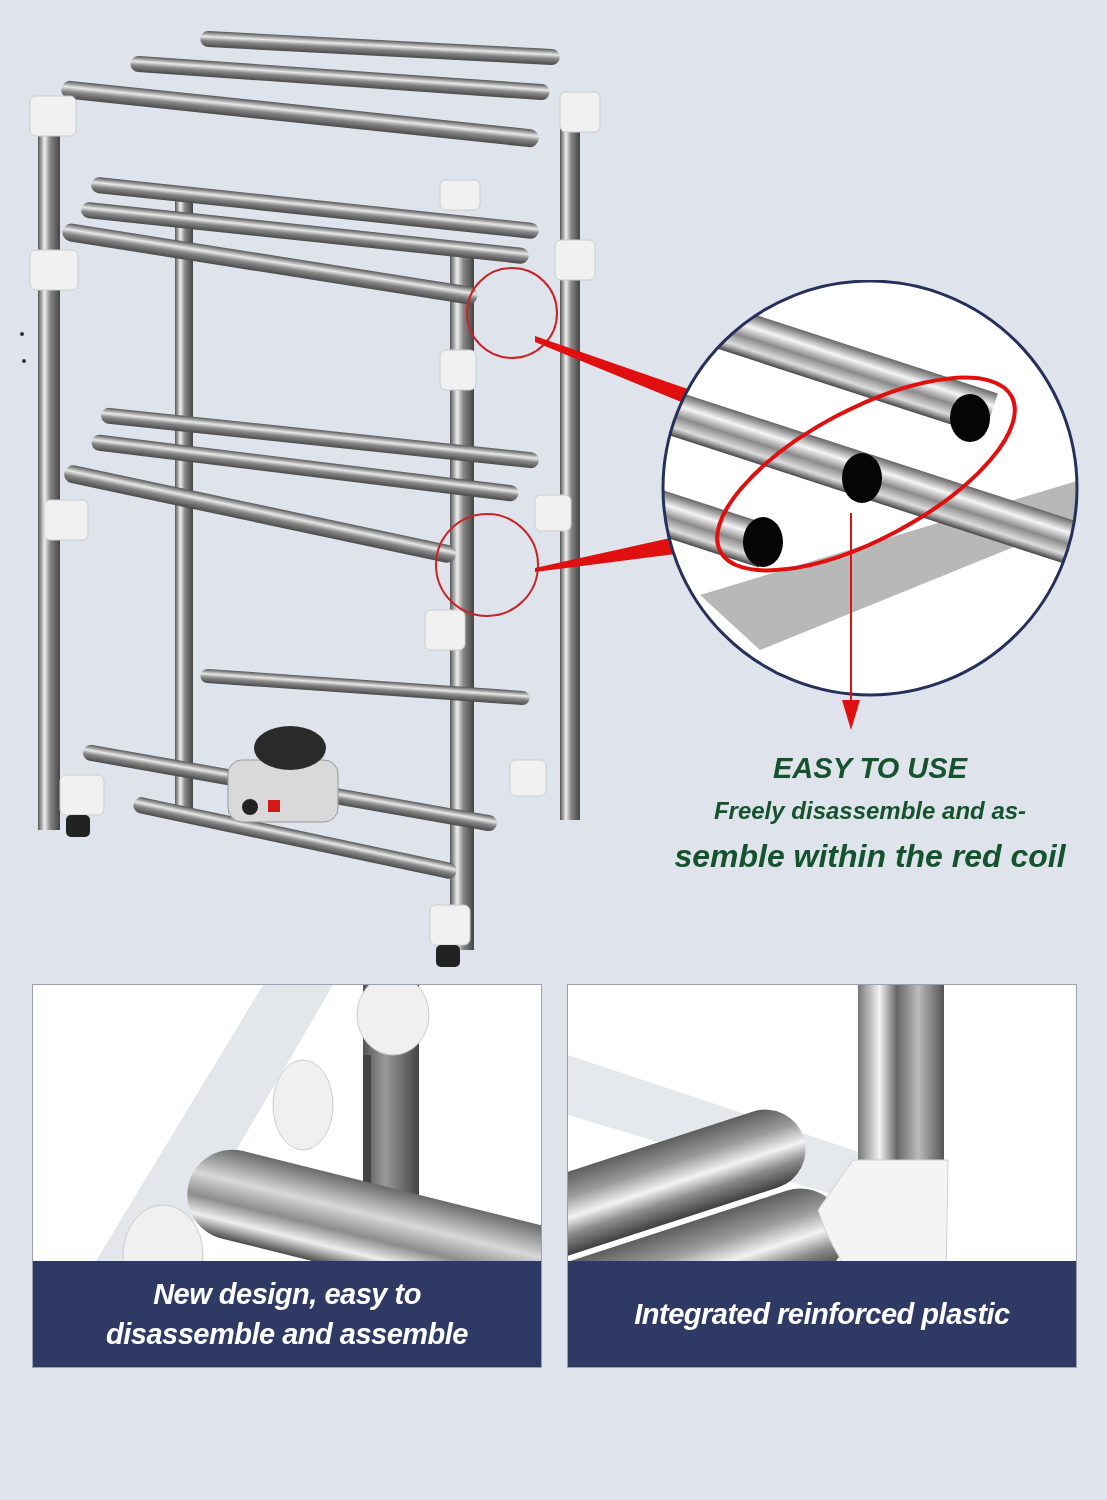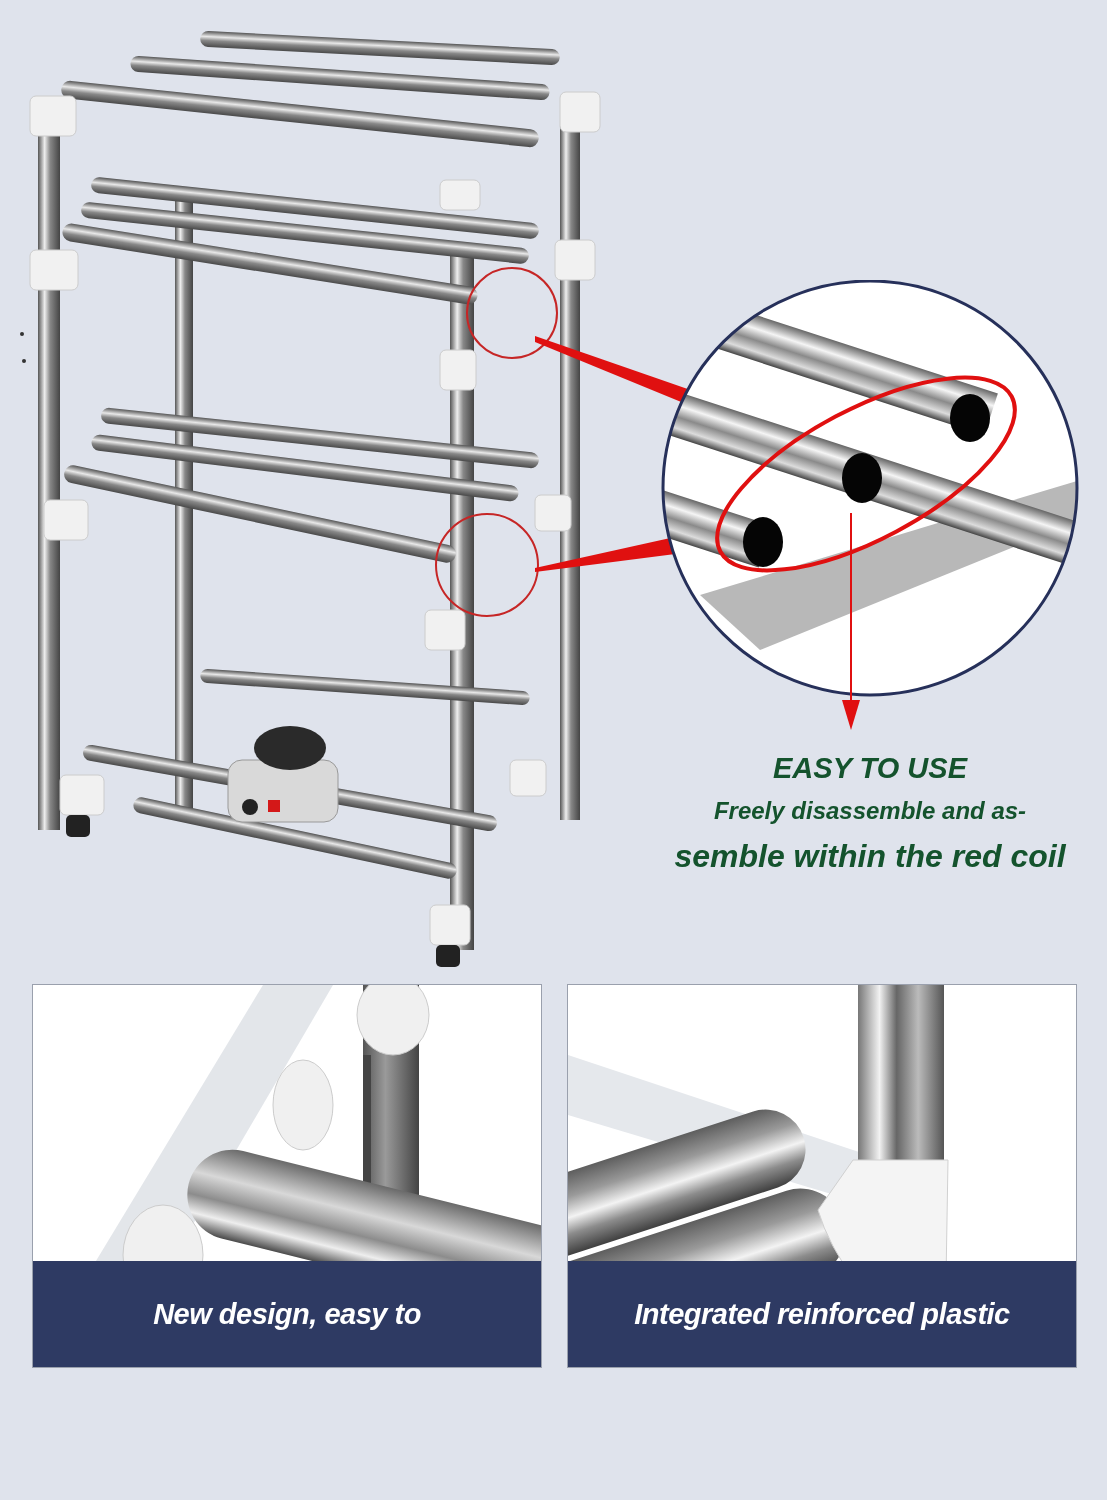--- a/index.html
+++ b/index.html
@@ -152,20 +152,21 @@
     <ellipse cx="130" cy="270" rx="40" ry="50" fill="#f0f0f0" stroke="#ccc"></ellipse>
     <ellipse cx="270" cy="120" rx="30" ry="45" fill="#f0f0f0" stroke="#ccc"></ellipse>
     <ellipse cx="360" cy="30" rx="36" ry="40" fill="#f0f0f0" stroke="#ccc"></ellipse>
     <g transform="rotate(14 300 240)">
         <rect x="150" y="190" width="420" height="90" rx="45" fill="url(#bigTube)"></rect>
       </g>
     <ellipse cx="20" cy="365" rx="34" ry="28" fill="#bcbcbc" stroke="#999"></ellipse>
   </svg>
   <div class="caption">
     <div>New design, easy to</div>
+    <div>disassemble and assemble</div>
   </div>
 </div>
 
 <div class="panel" style="left:567px;">
   <svg width="510" height="393" viewBox="0 0 510 393">
     <defs>
       <linearGradient id="bigTube2" x1="0" x2="0" y1="0" y2="1">
         <stop offset="0" stop-color="#5e5e5e"></stop>
           <stop offset="0.3" stop-color="#9a9a9a"></stop>
           <stop offset="0.55" stop-color="#f3f3f3"></stop>

